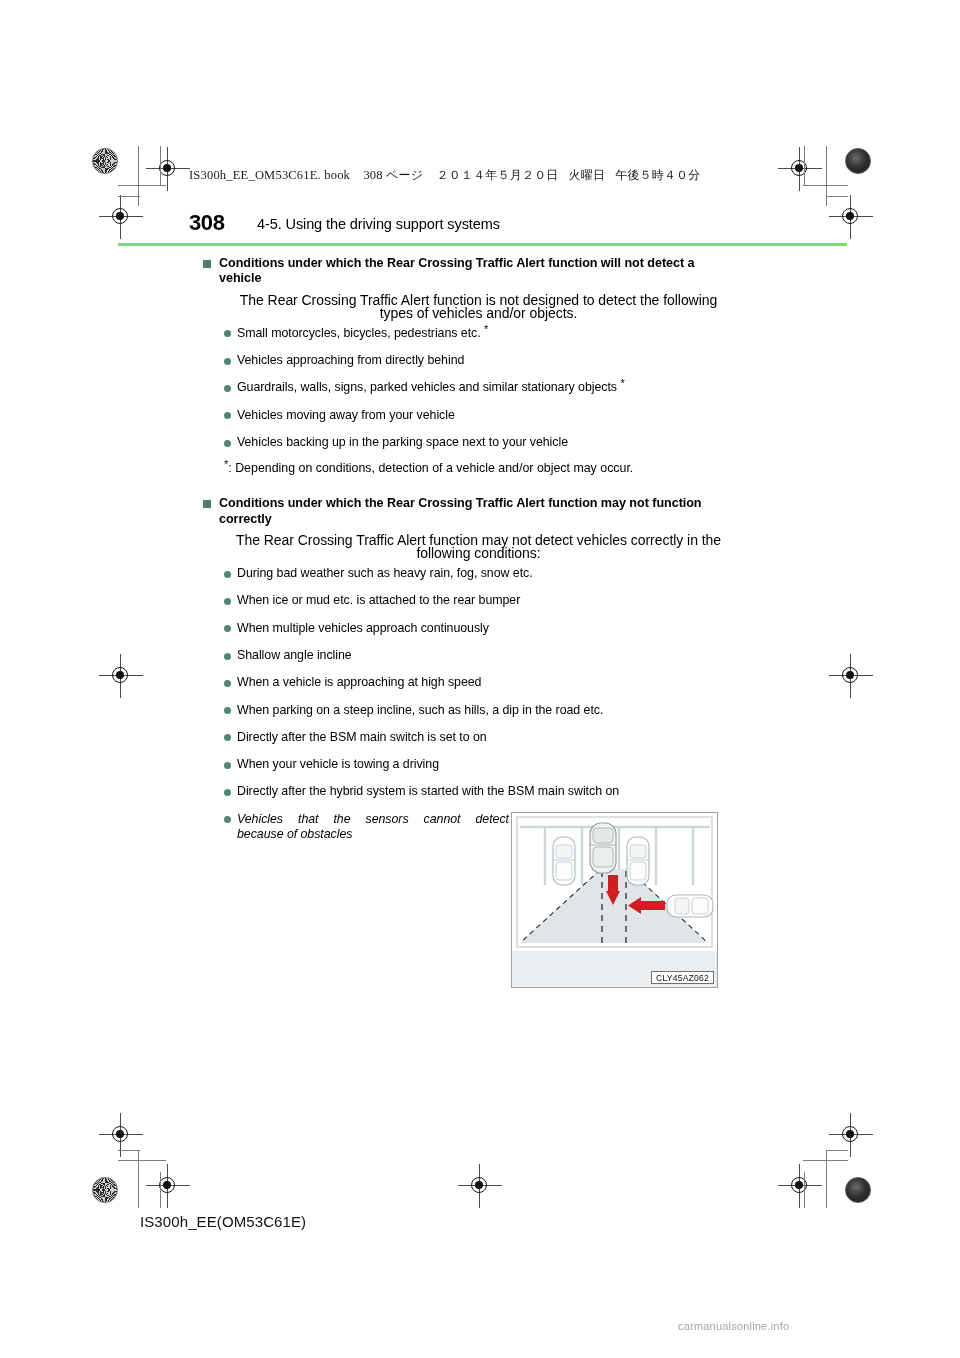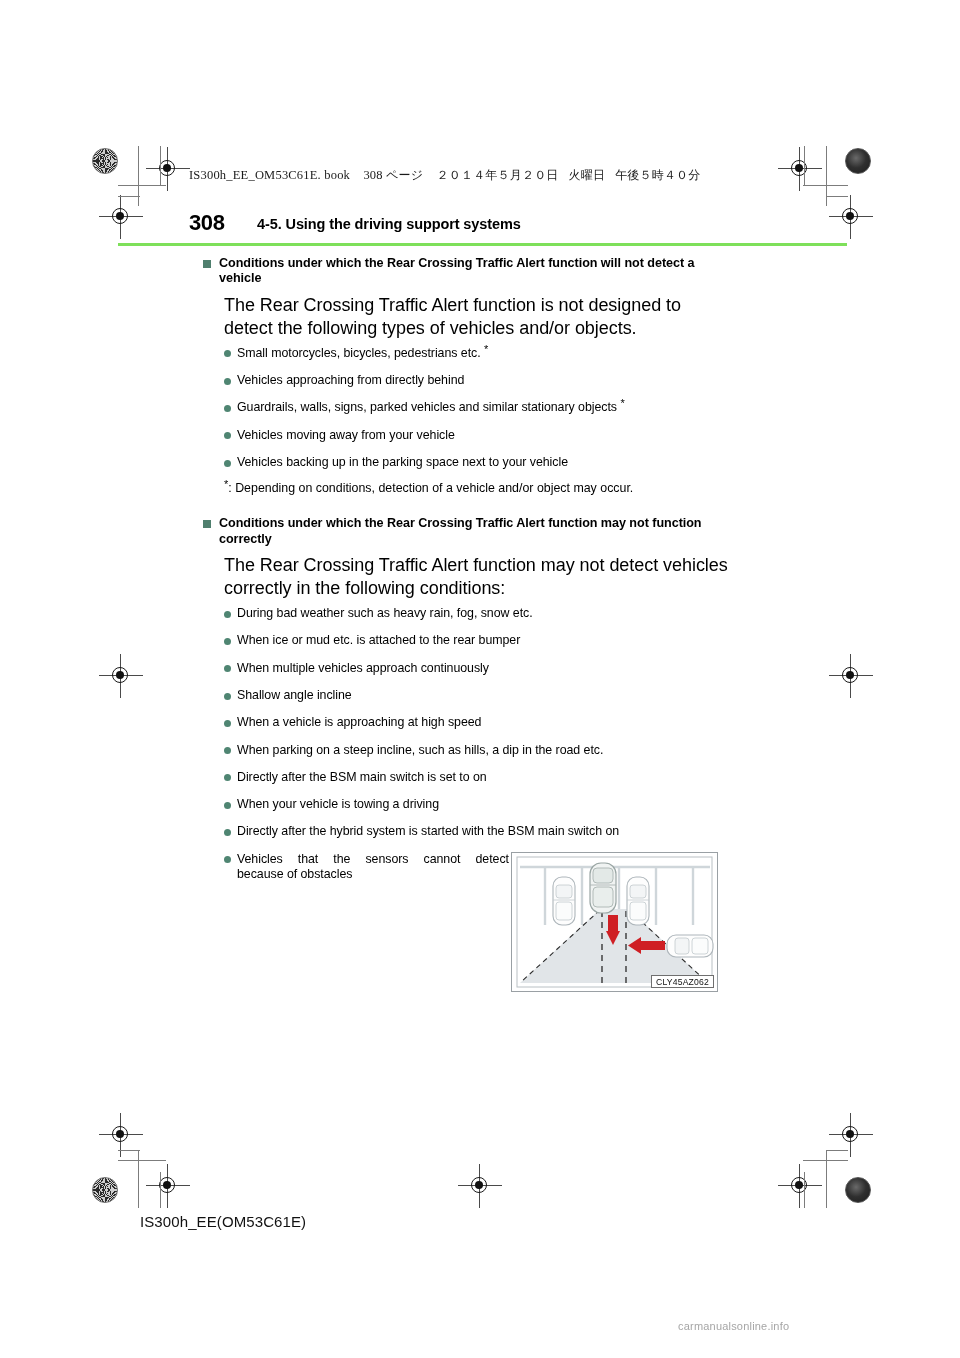--- a/index.html
+++ b/index.html
@@ -74,21 +74,20 @@
     left: 189px; top: 210px;
     font-size: 22px;
     font-weight: bold;
     letter-spacing: -0.4px;
   }
   .sectiontitle {
     position: absolute;
     left: 257px; top: 216px;
     font-size: 14.5px;
     letter-spacing: -0.1px;
-    font-weight: bold;
   }
   .greenrule {
     position: absolute;
     left: 118px; top: 243px;
     width: 729px; height: 2.6px;
     background: #7ee05a;
   }
 
   .content {
     position: absolute;
@@ -107,23 +106,24 @@
   }
   h2.blockhead .sq {
     position: absolute;
     left: 0; top: 3.5px;
     width: 8px; height: 8px;
     background: #4f7f6e;
   }
 
   p.body {
     margin: 7px 0 0 21px;
-    font-size: 18px;
-    line-height: 23px;
+    font-size: 14px;
+    line-height: 13px;
     letter-spacing: -0.05px;
+    text-align: center;
   }
 
   ul.dots {
     list-style: none;
     margin: 6px 0 0 0;
     padding: 0 0 0 21px;
   }
   ul.dots li {
     position: relative;
     padding-left: 13px;
@@ -163,31 +163,32 @@
     display: flex;
     align-items: flex-start;
   }
   .figrow .txtcol {
     width: 300px;
     padding-left: 21px;
     box-sizing: border-box;
   }
   .figrow .txtcol li {
     text-align: justify;
+    font-style: italic;
   }
   .justline1 {
     display: flex;
     justify-content: space-between;
     width: 272px;
   }
 
   .figure {
     position: relative;
     width: 207px;
-    height: 140px;
+    height: 176px;
     border: 1px solid #9aa0a4;
     background: #eceff1;
     box-sizing: border-box;
     margin-left: 8px;
     text-align: right;
   }
 
   .figcode {
     position: absolute;
     right: 3px; bottom: 3px;

